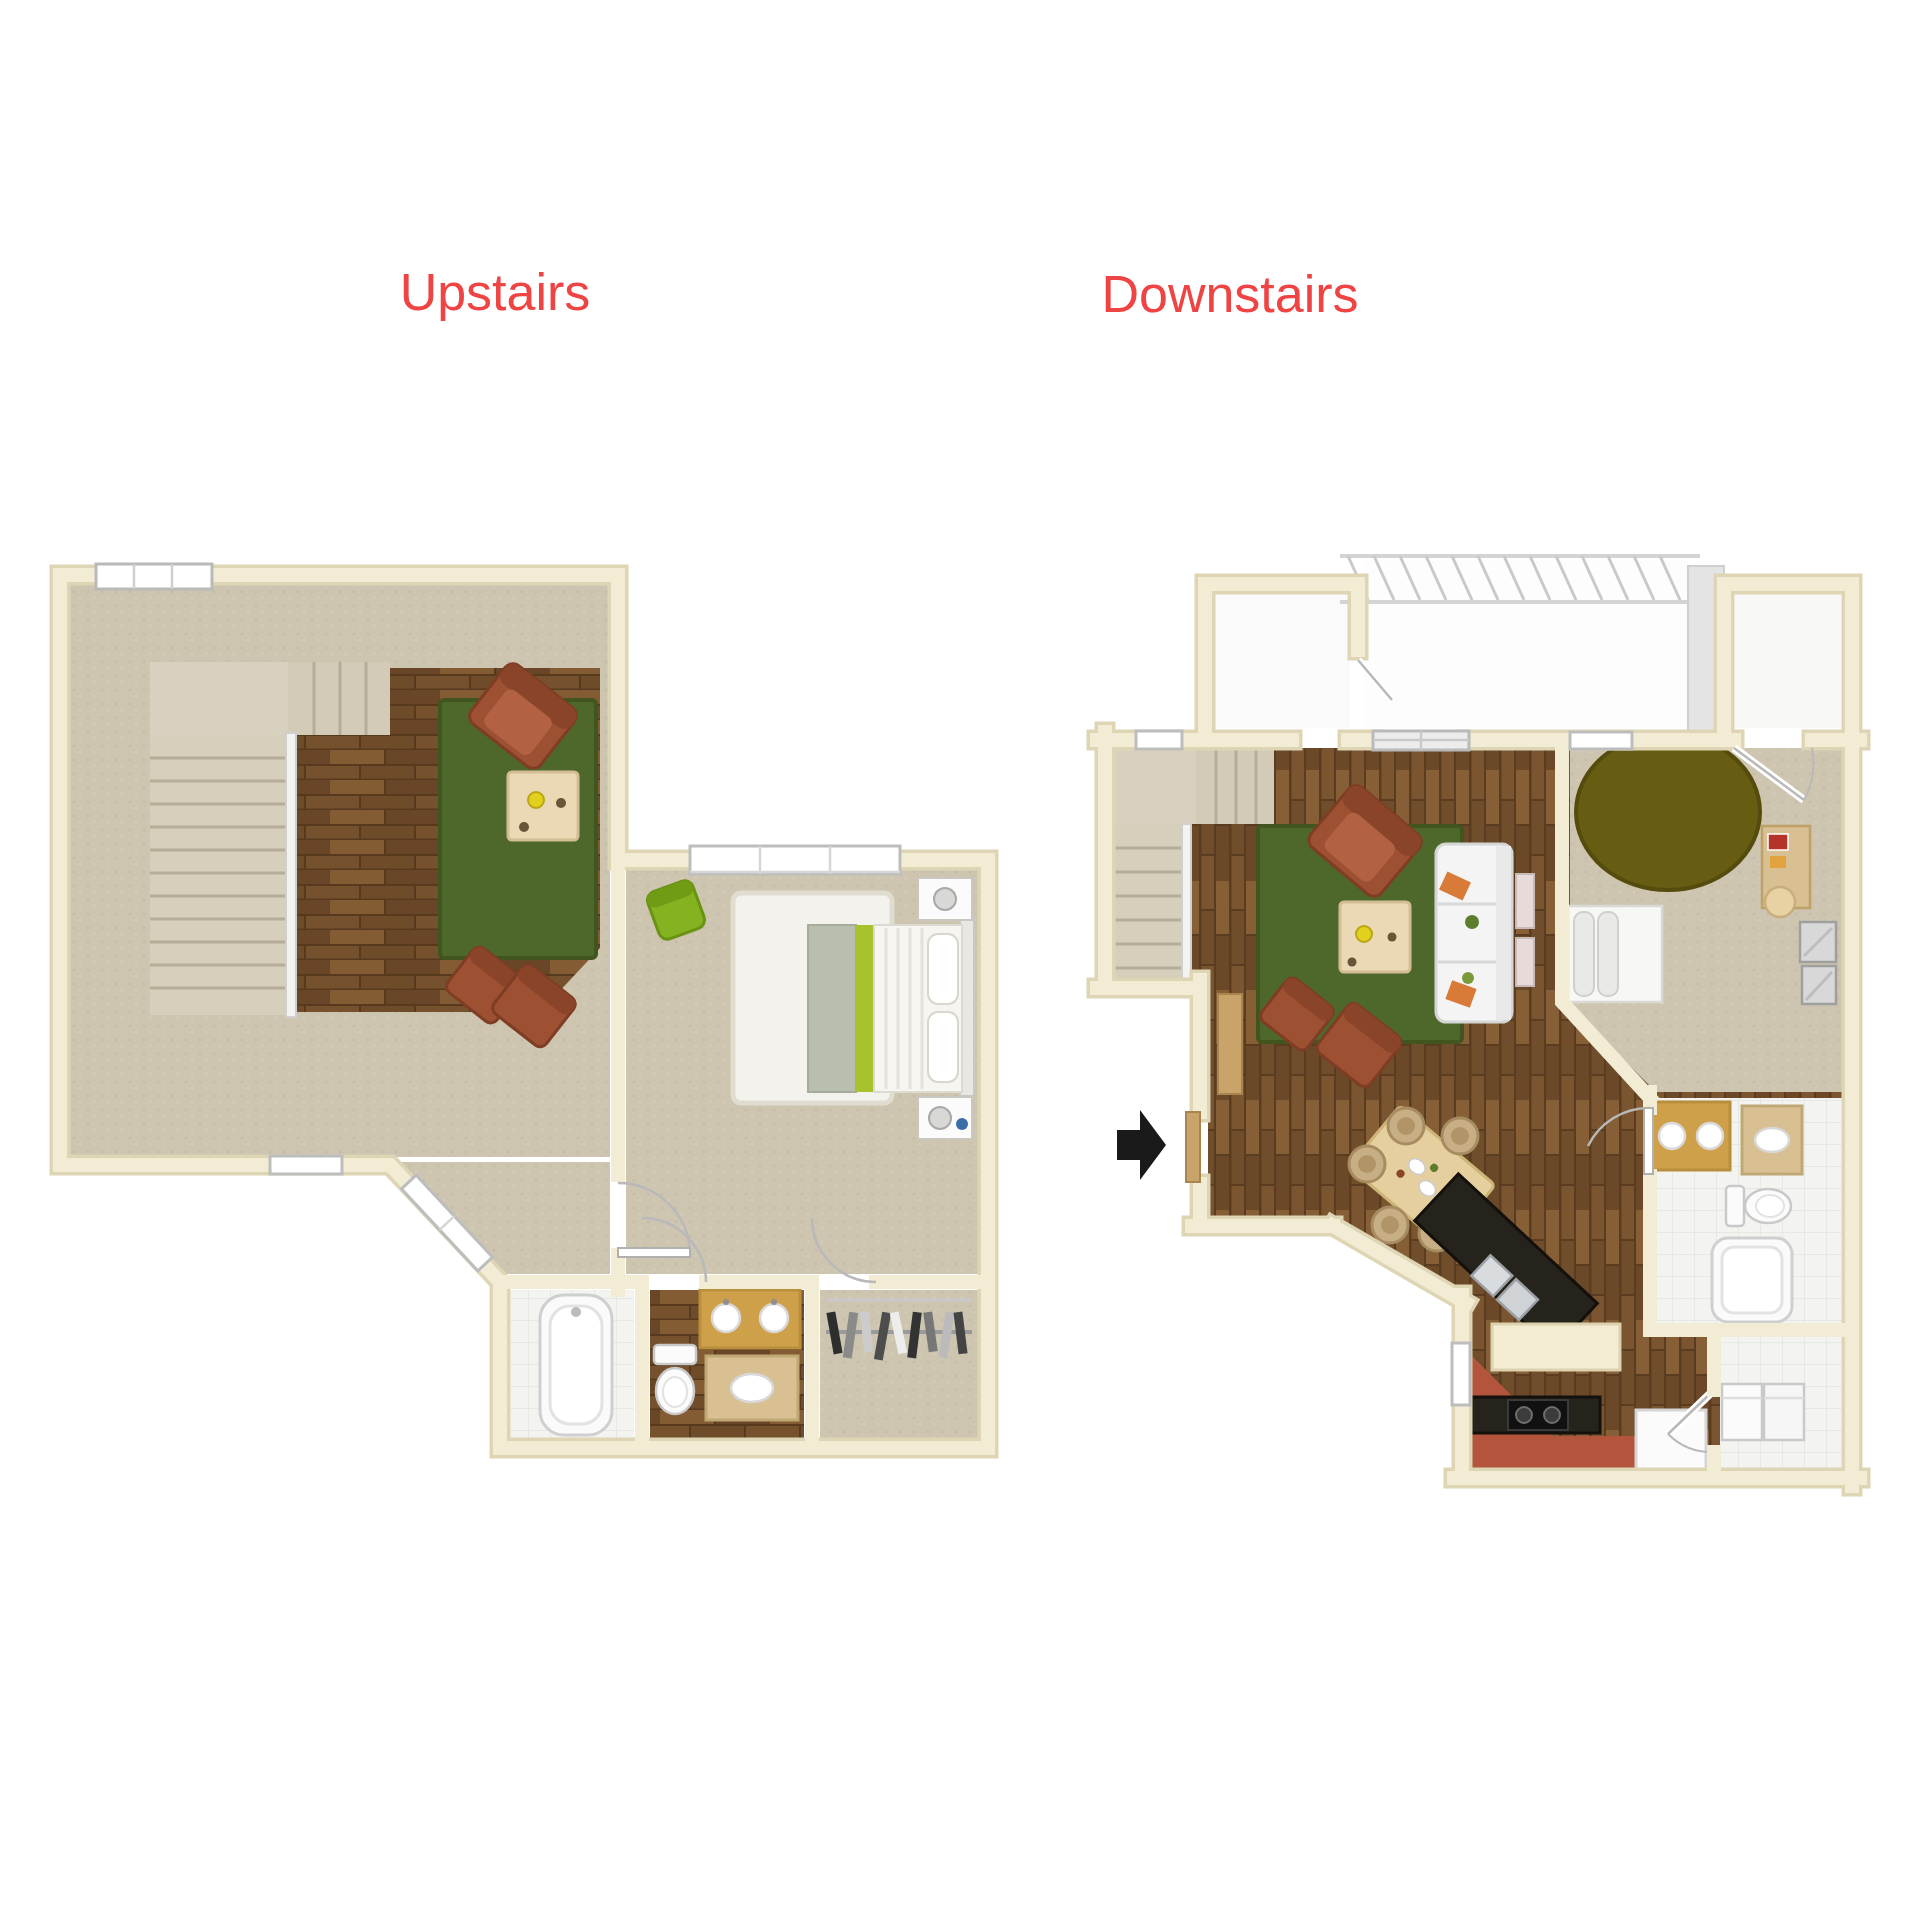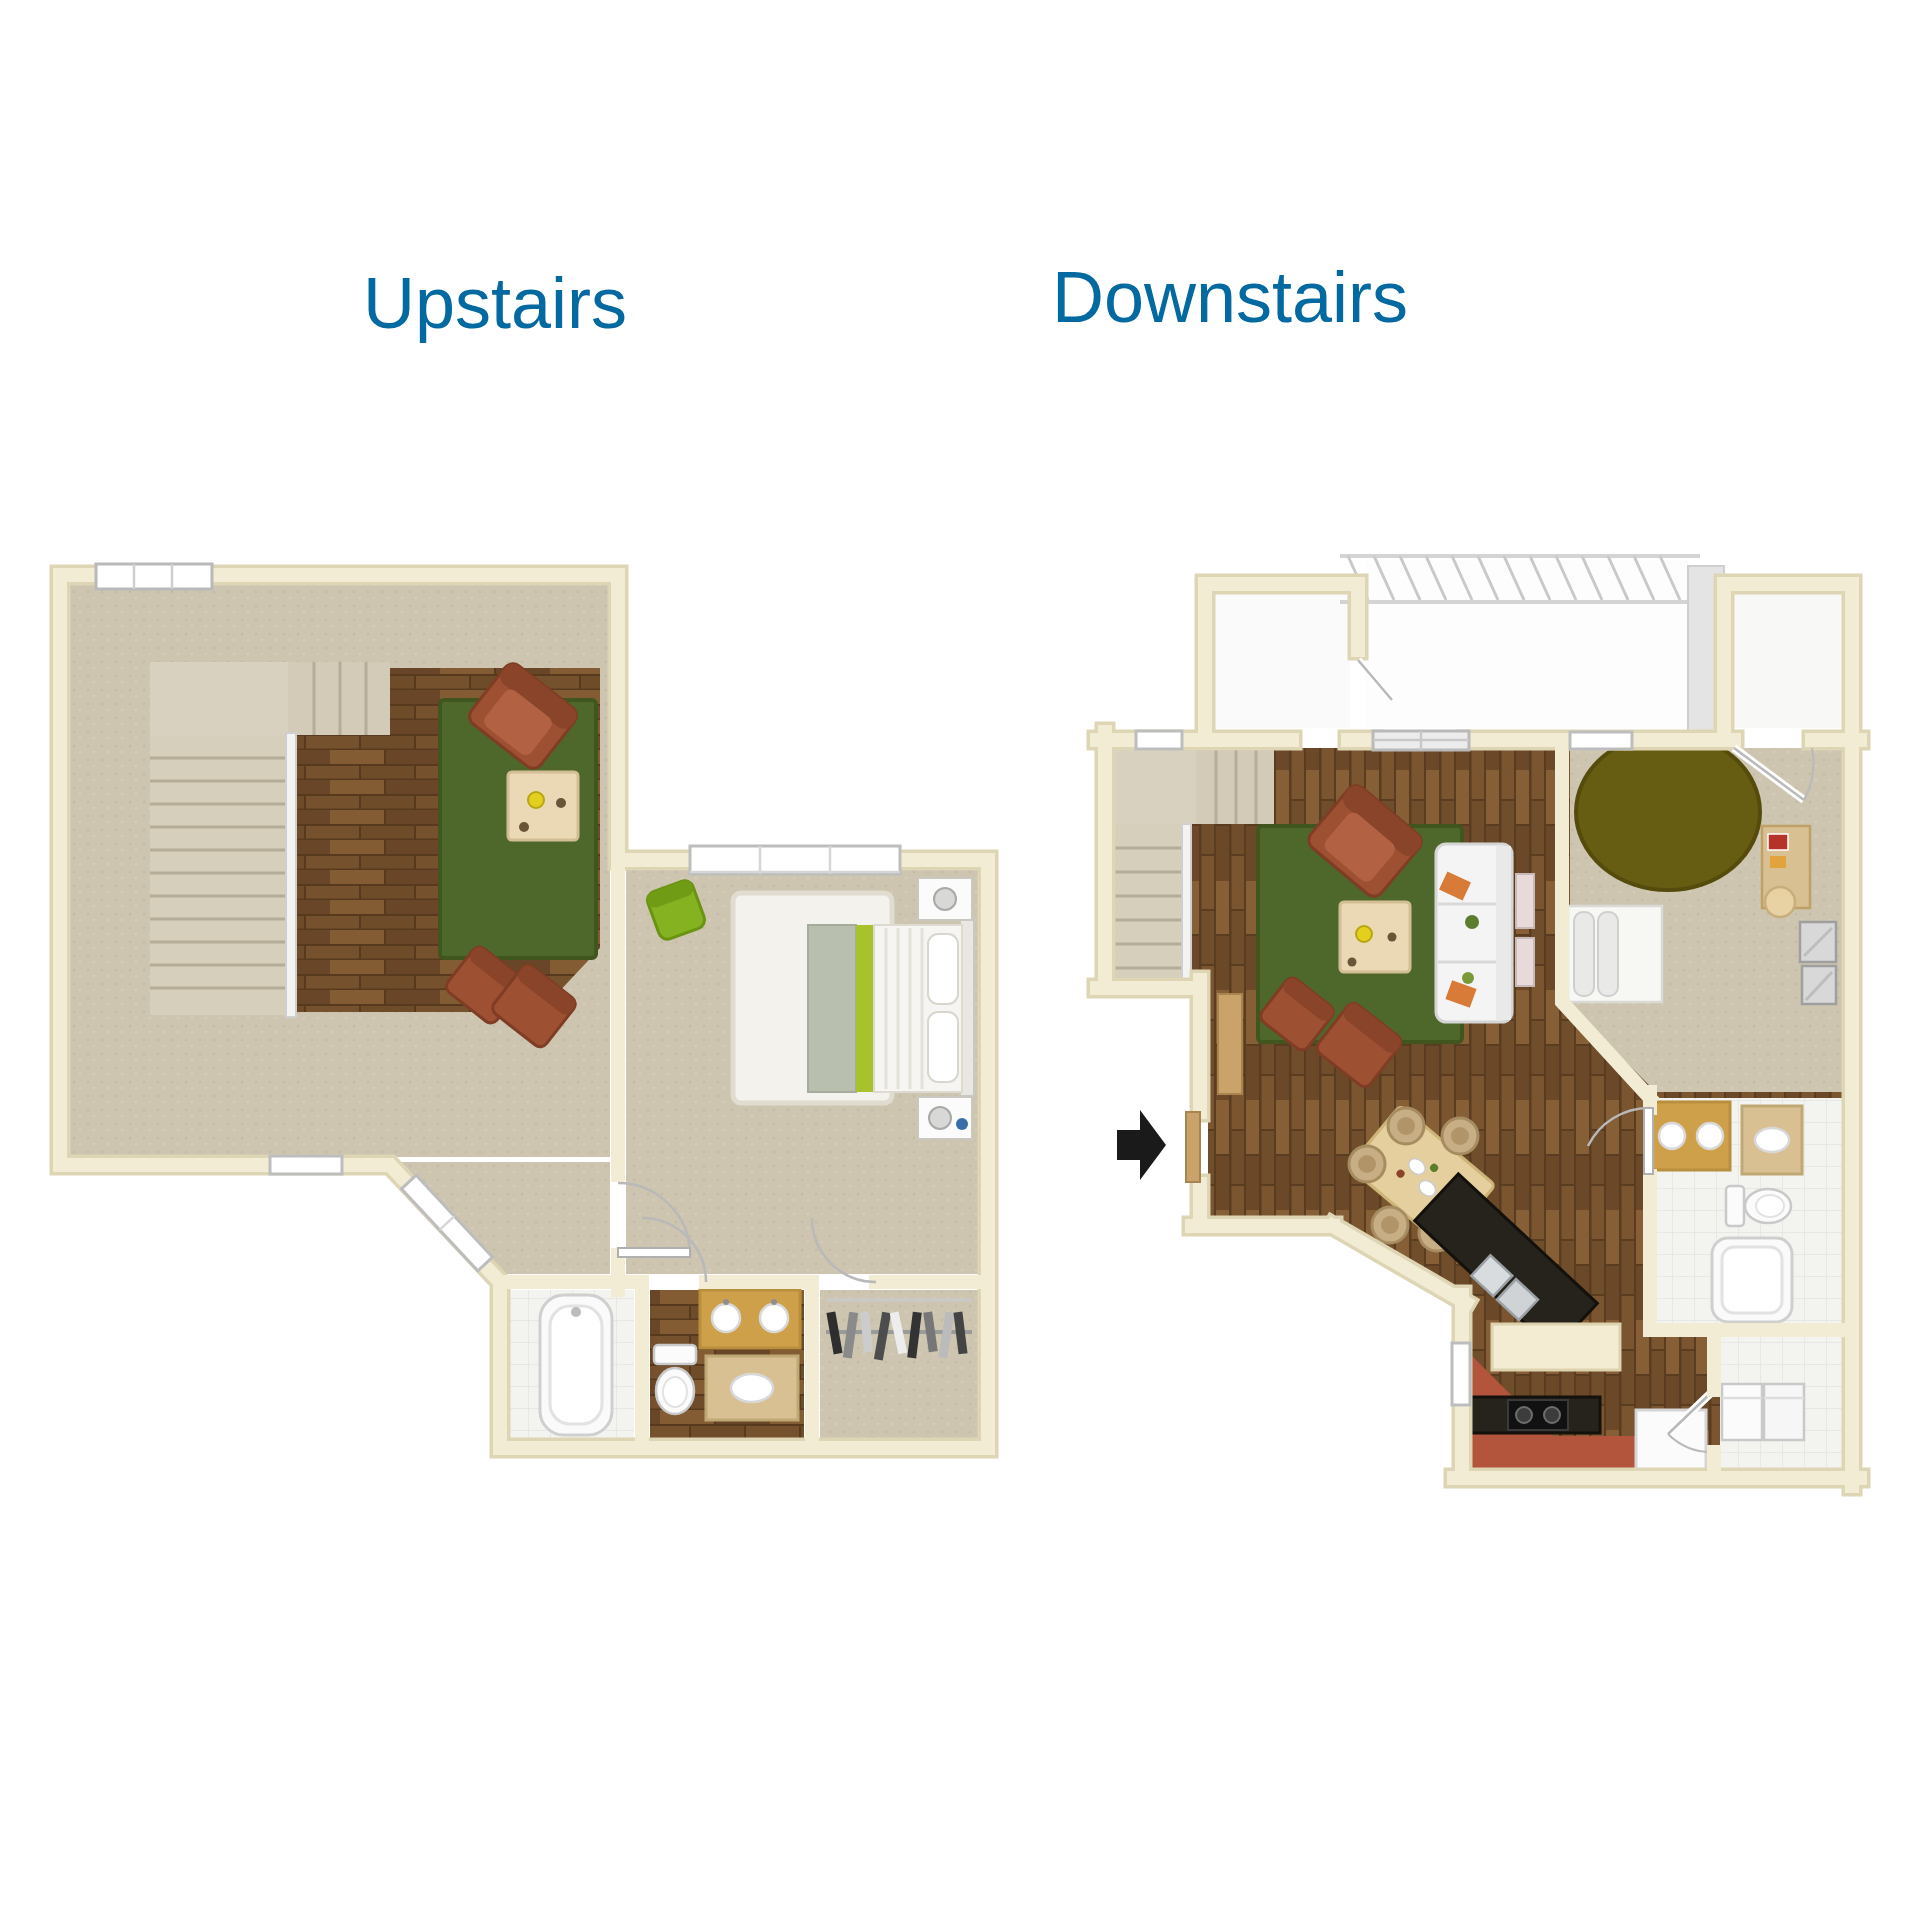--- a/index.html
+++ b/index.html
@@ -1,21 +1,21 @@
 <!DOCTYPE html>
 <html><head>
 <meta charset="utf-8">
 <style>
   html,body{margin:0;padding:0;background:#ffffff;}
   body{width:1920px;height:1920px;position:relative;overflow:hidden;
        font-family:"Liberation Sans","DejaVu Sans",sans-serif;}
-  .plan-title{position:absolute;text-align:center;font-size:72px;font-weight:400;
-              color:#0369a1;letter-spacing:0;}
+  .plan-title{position:absolute;text-align:center;font-size:52px;font-weight:400;
+              color:#ef4444;letter-spacing:0;}
   #title-up{left:300px;top:262px;width:390px;}
-  #title-down{left:1015px;top:256px;width:430px;}
+  #title-down{left:1015px;top:264px;width:430px;}
   svg{position:absolute;left:0;top:0;}
 </style>
 </head>
 <body>
 
 <div class="plan-title" id="title-up">Upstairs</div>
 <div class="plan-title" id="title-down">Downstairs</div>
 
 <svg width="1920" height="1920" viewBox="0 0 1920 1920">
   <defs>

